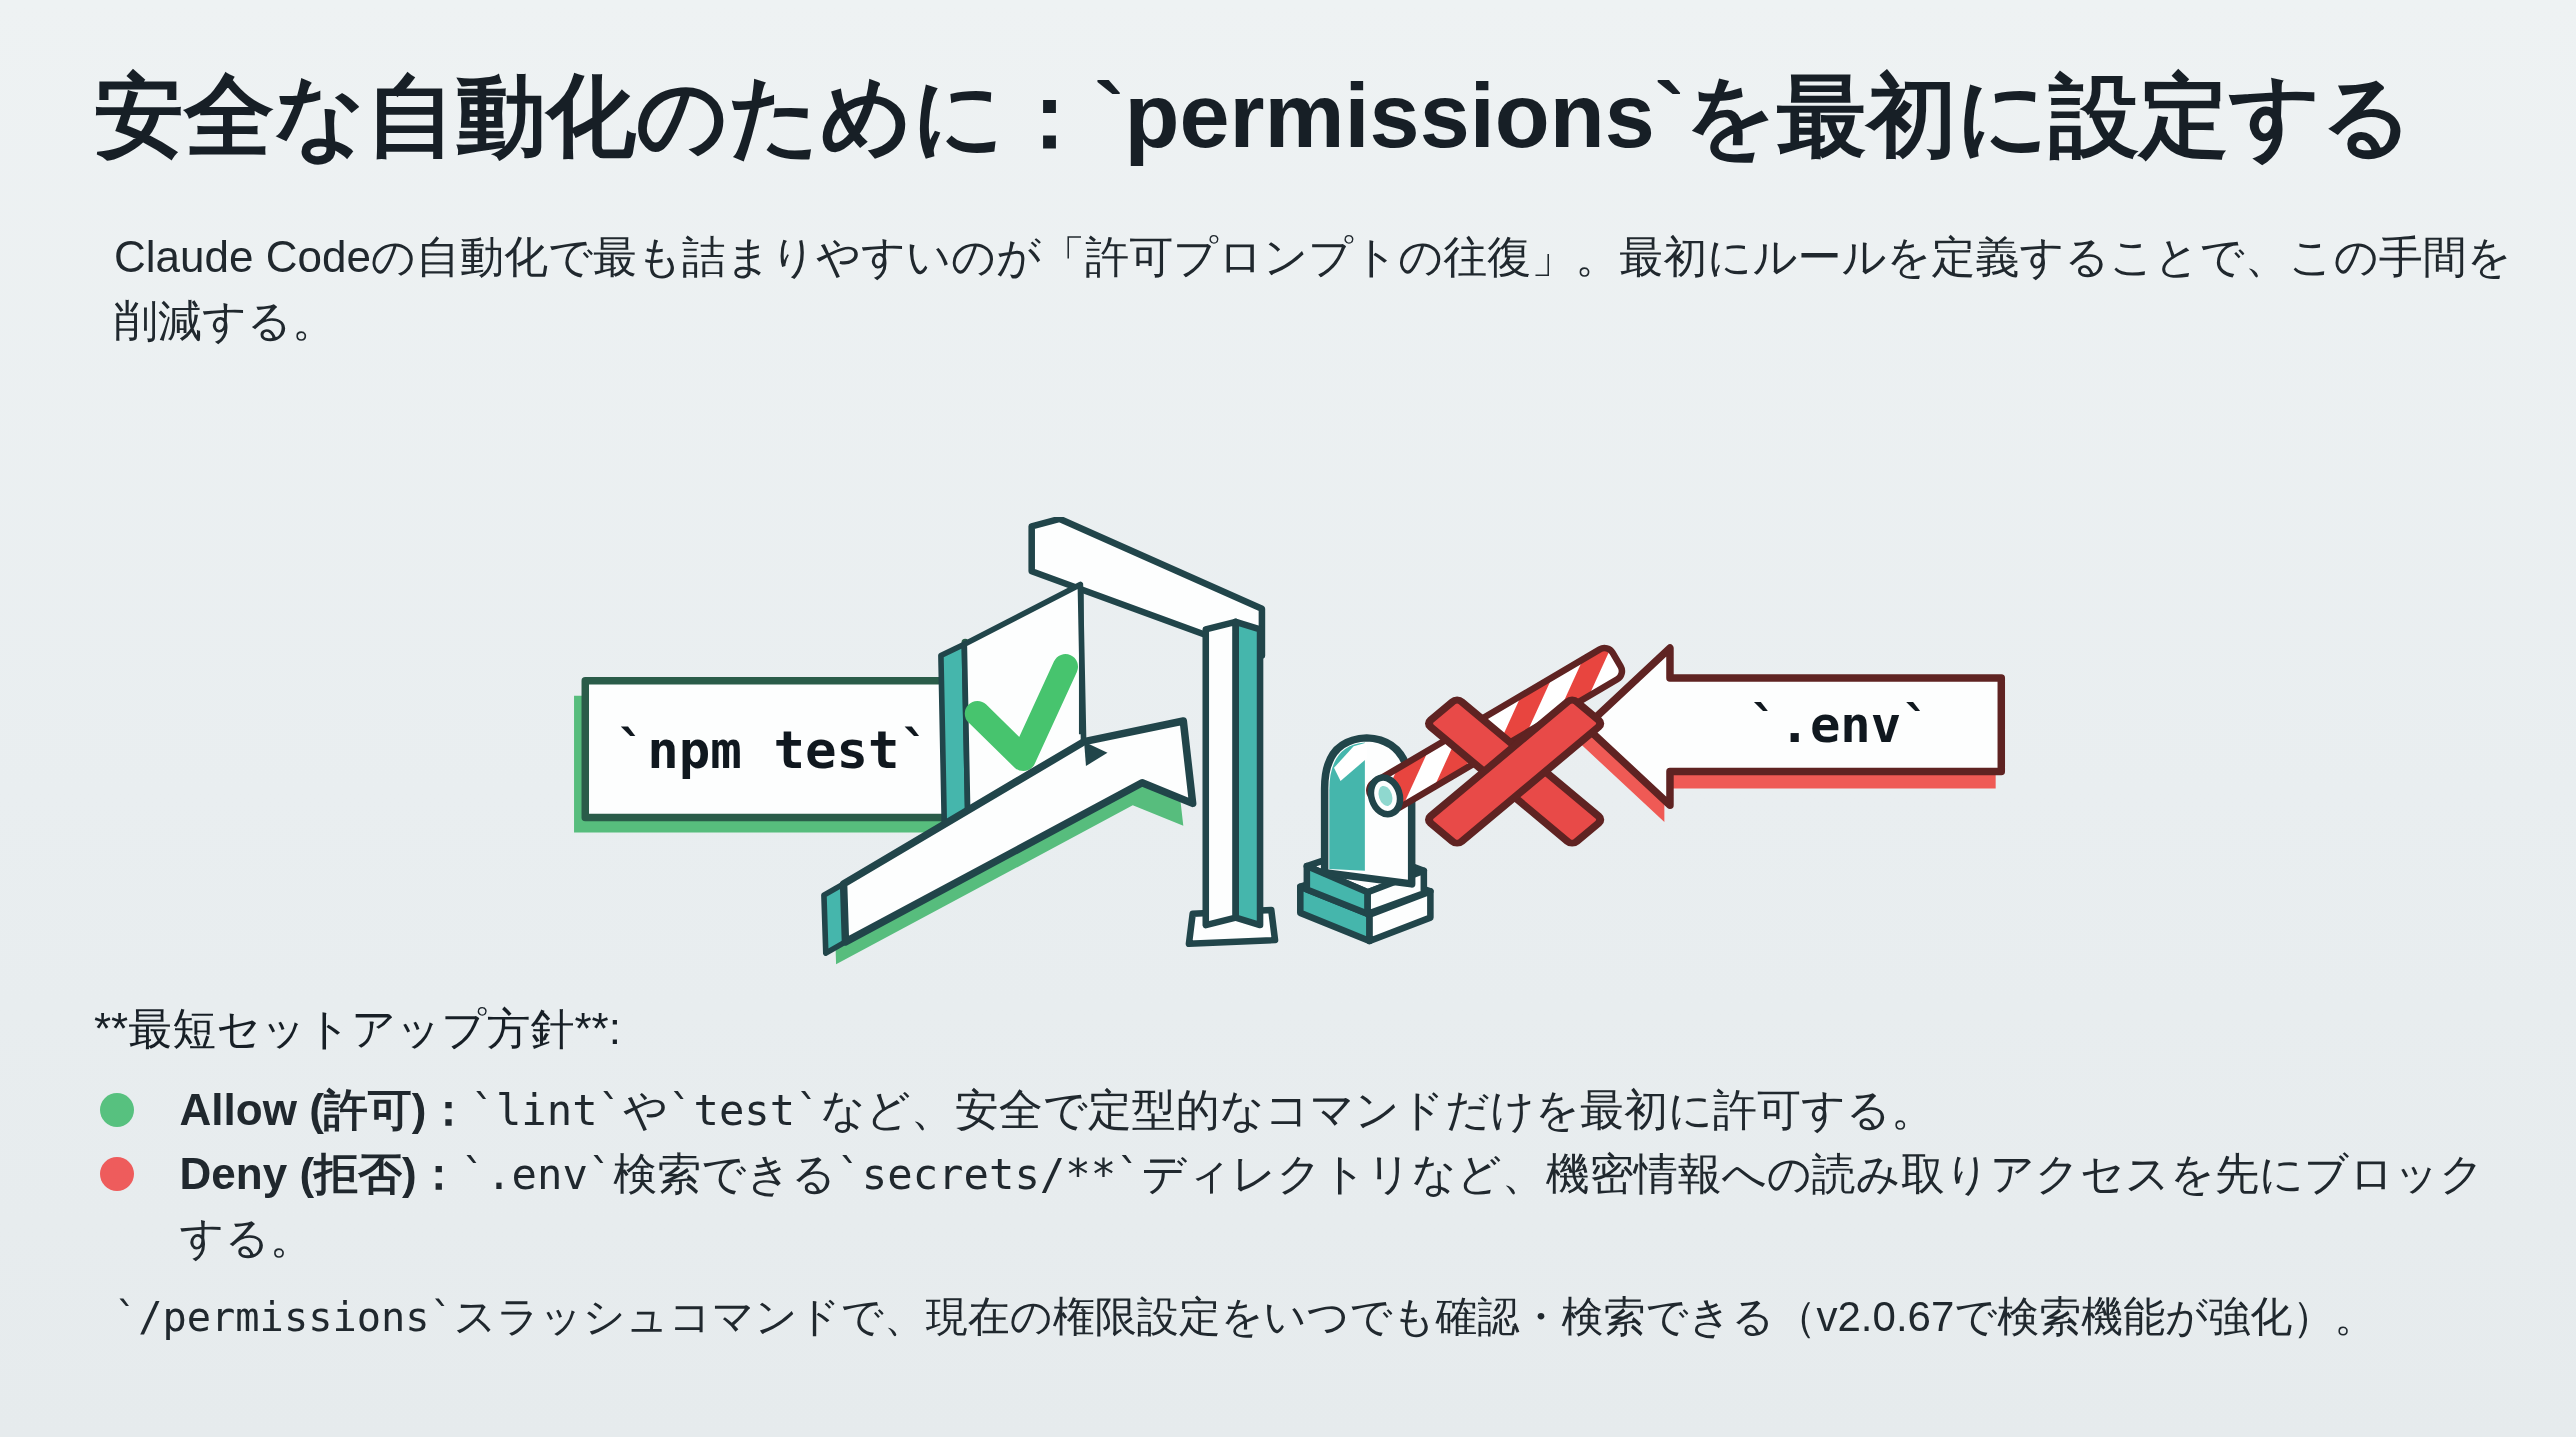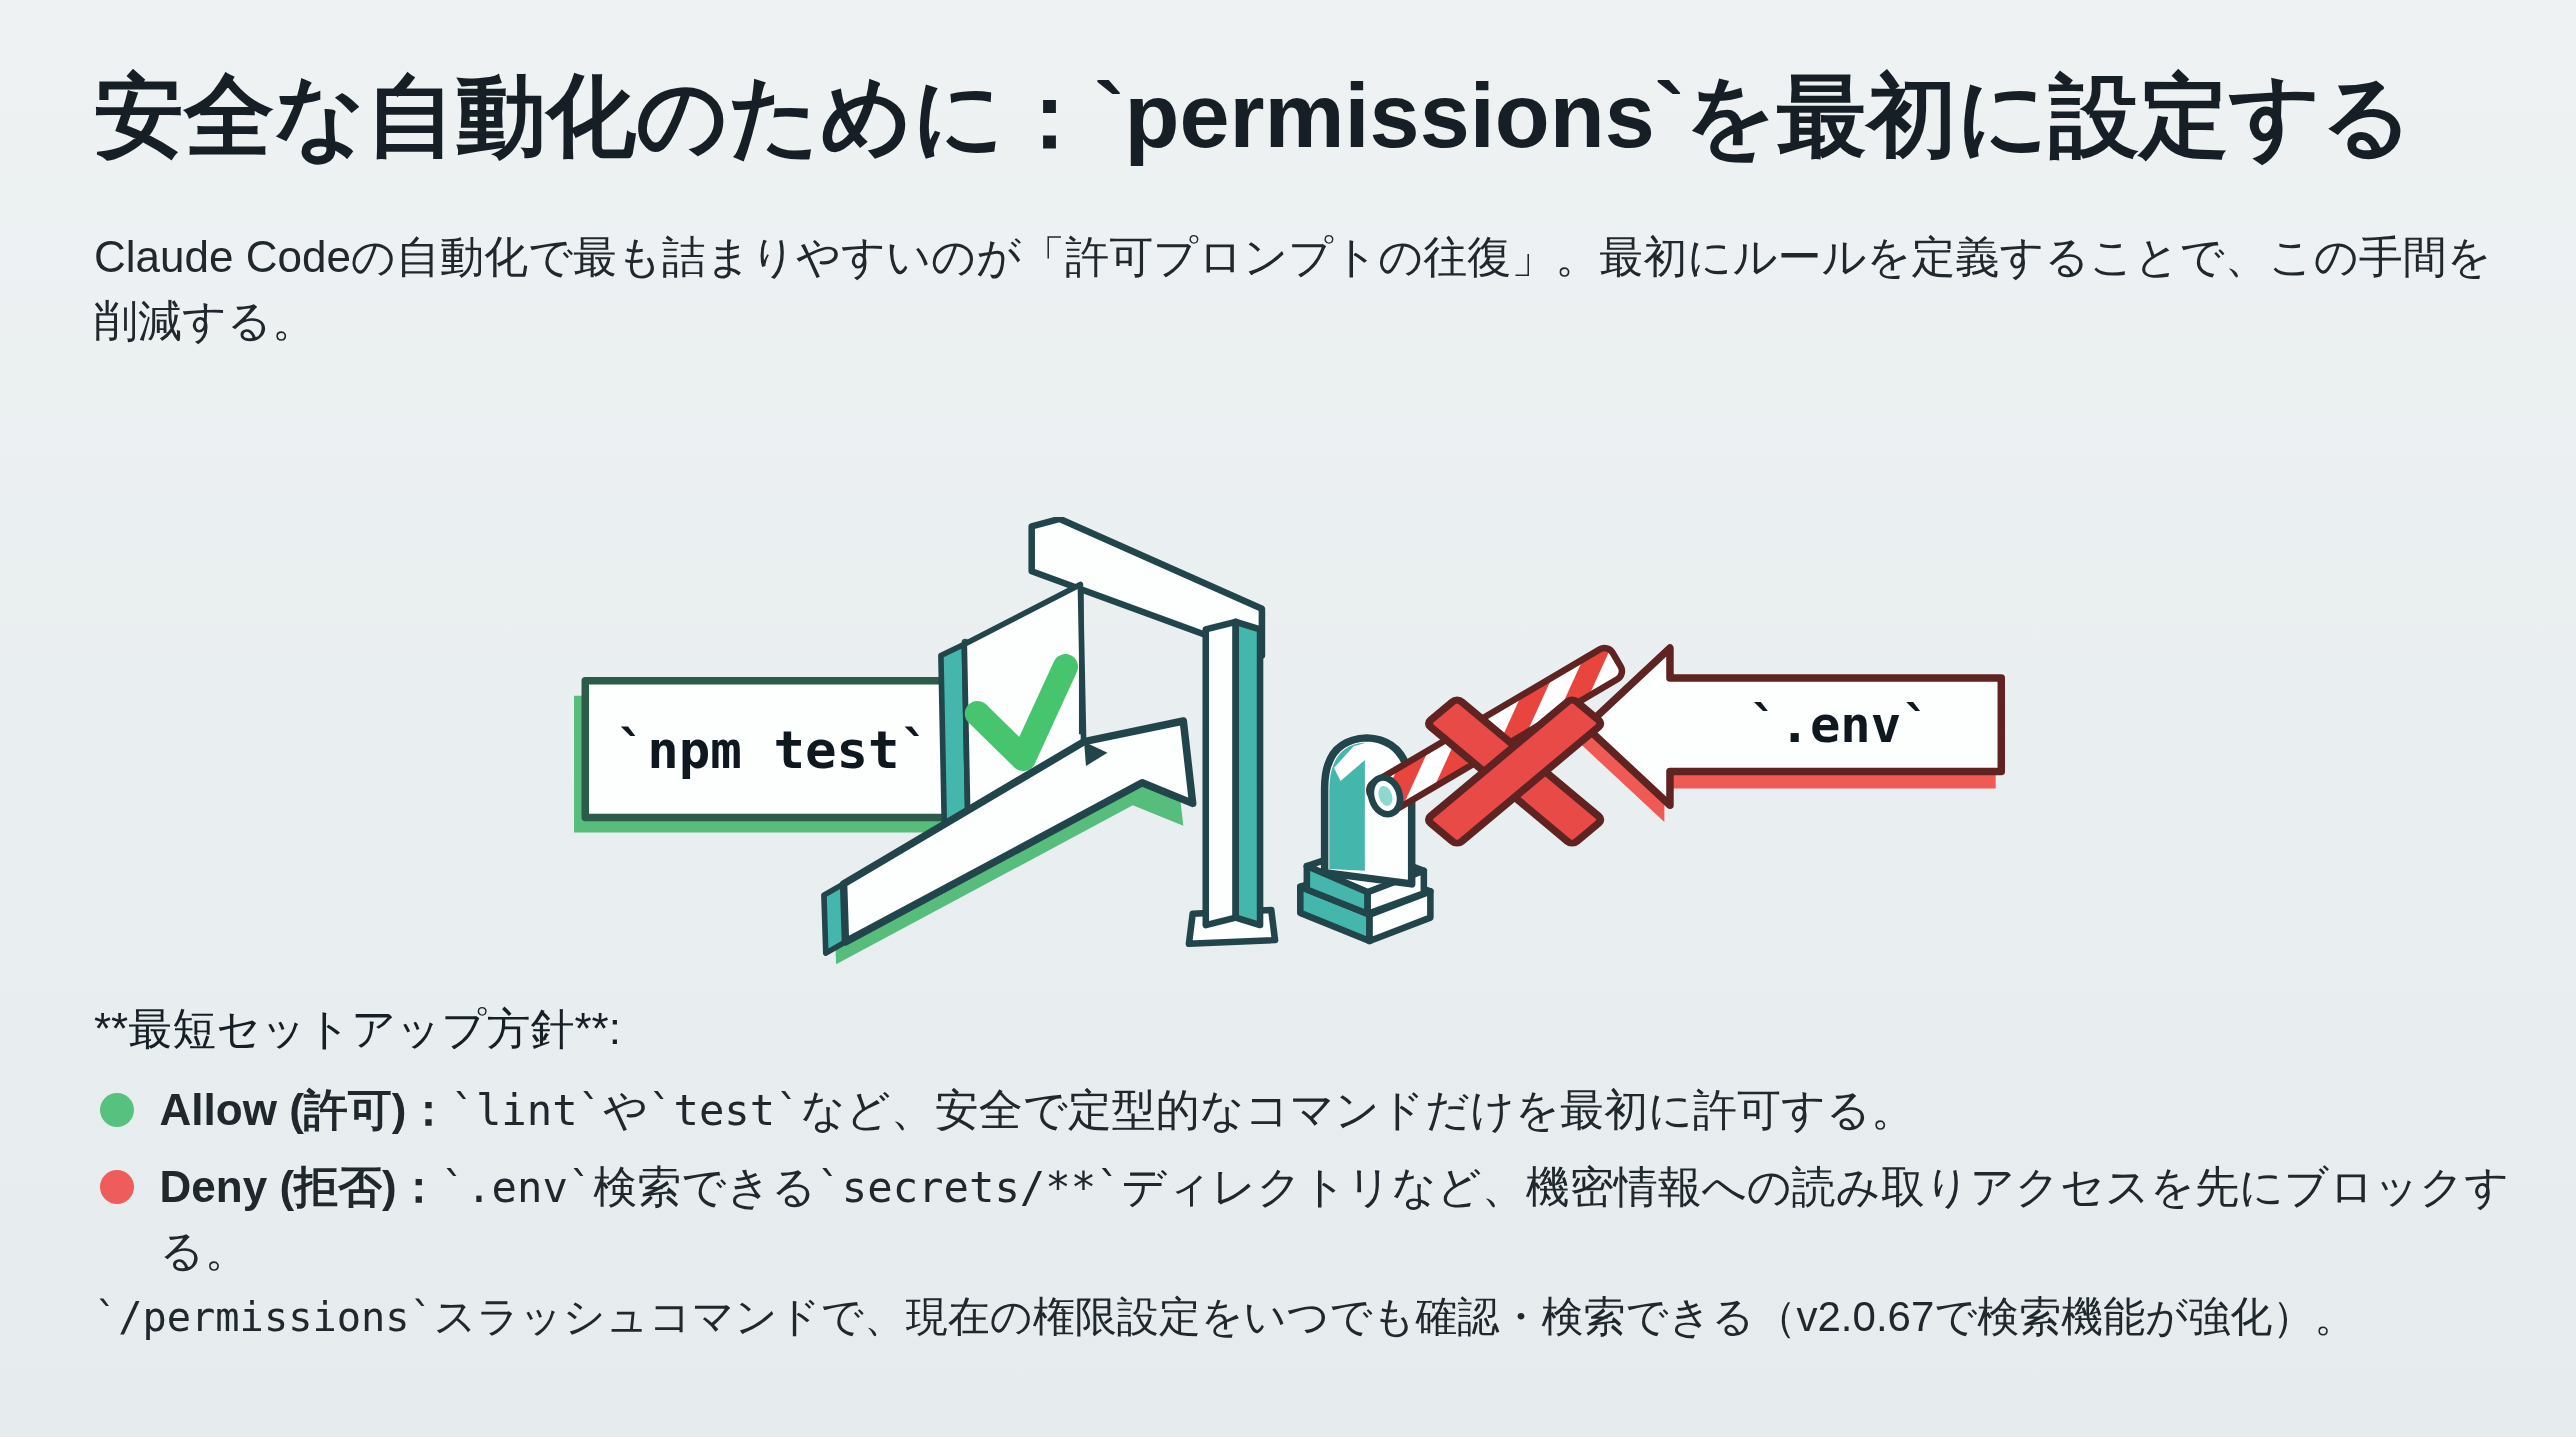--- a/index.html
+++ b/index.html
@@ -10,28 +10,28 @@
     background:linear-gradient(180deg, var(--bg_top) 0%, var(--bg) 55%, var(--bg_bottom) 100%);
     color:var(--ink);
     padding-left:19px;
   }
   .abs { position:absolute; }
   .title {
     left:94px; top:56px; width:2396px;
     font-size:90px; font-weight:800; letter-spacing:0px; color:var(--ink_dark);
   }
   .body-text { font-size:44px; line-height:1.46; color:var(--ink); }
-  .rich { white-space:pre-line; }
+  .rich { white-space:pre-line;margin-left:20px; }
   .run.mono { font-family:"DejaVu Sans Mono","Liberation Mono",monospace; font-size:0.96em; }
   .run.bold { font-weight:800; }
   .intro { left:94px; top:225px; width:2406px; }
   .settings-note { left:94px; top:417px; width:2406px; font-size:43px; }
   .illustration { left:560px; top:517px; width:1460px; height:453px; }
   .setup-heading { left:94px; top:1000px; font-size:44px; font-weight:400; color:var(--ink_dark); }
-  .bullets { left:94px; top:1078px; width:2434px; display:flex; flex-direction:column; gap:13px; list-style:none; }
+  .bullets { left:94px; top:1078px; width:2434px; display:flex; flex-direction:column; gap:0; list-style:none; }
   .bullet { display:flex; align-items:flex-start; font-size:43px; line-height:62px; }
   .bullet-dot { flex:0 0 auto; width:34px; height:34px; border-radius:50%; margin:15px 26px 0 5.6px; }
   .dot-allow { background:var(--allow_dot); }
   .dot-deny  { background:var(--deny_dot); }
   .footer-note { left:94px; top:1286px; width:2434px; font-size:42px; }
   .svg-label {
     font-family:"DejaVu Sans Mono","Liberation Mono",monospace;
     font-weight:bold; font-size:56px; fill:#10181f;
   }
   .svg-label-small { font-size:54px; }

